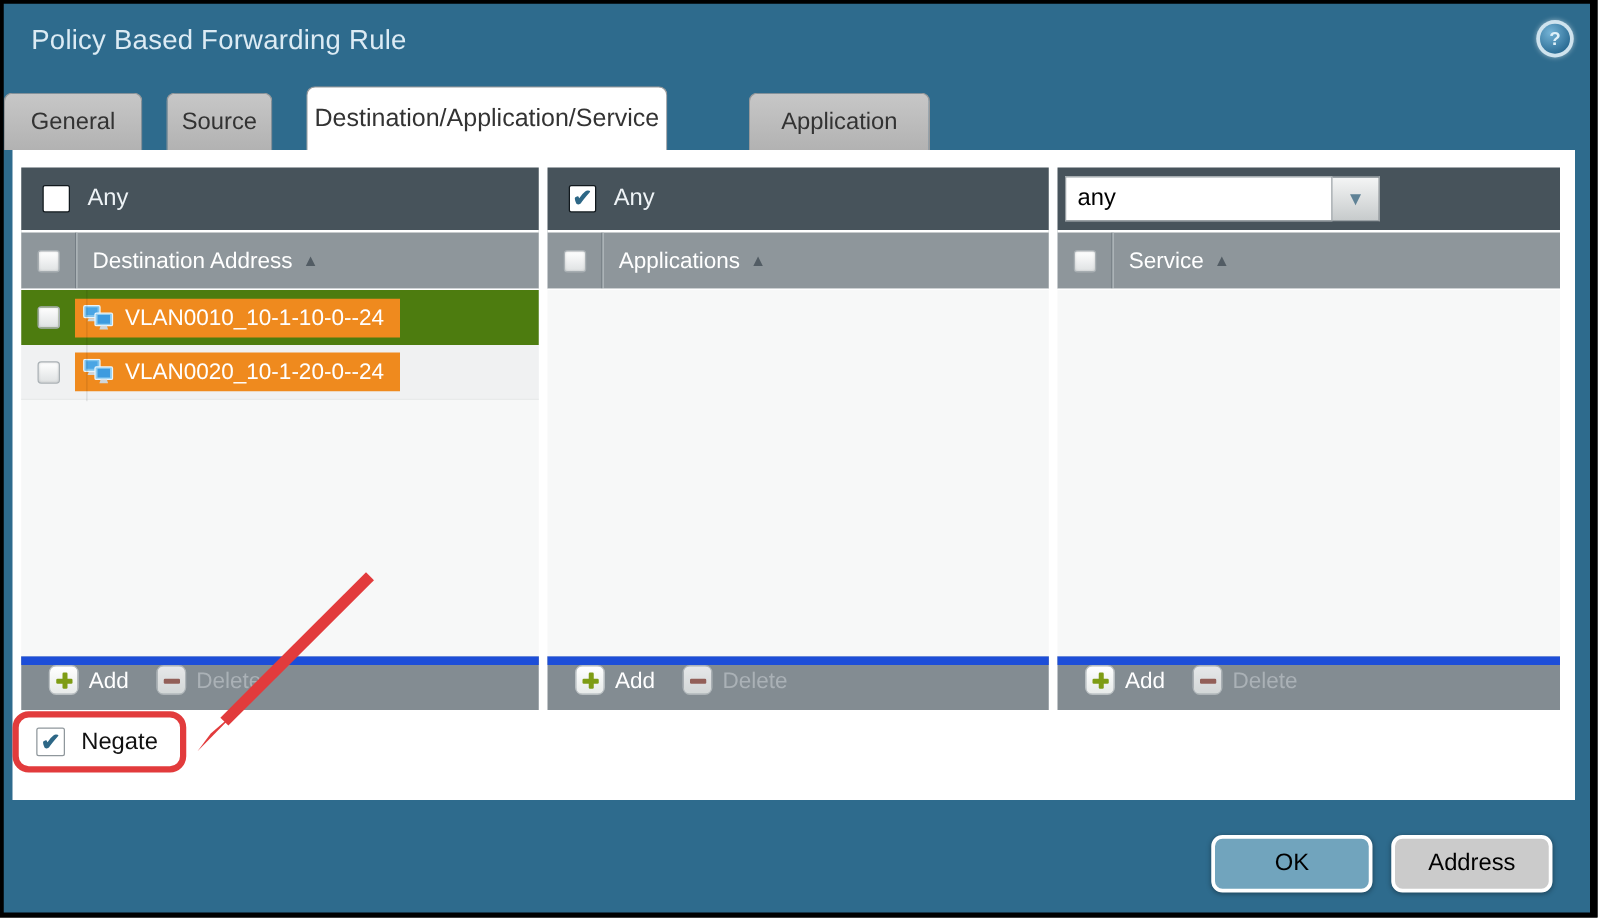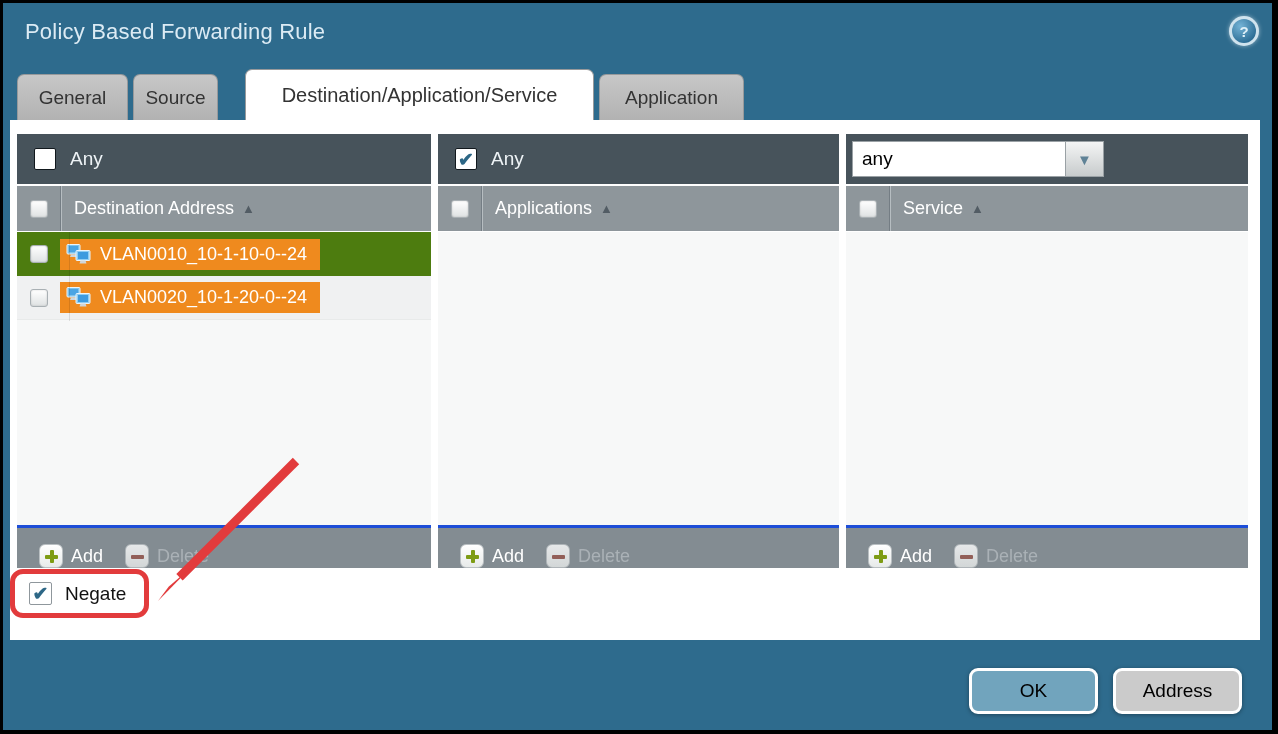--- a/index.html
+++ b/index.html
@@ -11,23 +11,23 @@
   .help-icon { position:absolute; left:1226px; top:13px; width:30px; height:30px; border-radius:50%;
     background:#cfe3ee; display:flex; align-items:center; justify-content:center; cursor:pointer;
     box-shadow:0 0 4px rgba(255,255,255,.5); }
   .help-inner { width:24px; height:24px; border-radius:50%; color:#dff0f8; font-size:15px; font-weight:bold;
     background:radial-gradient(circle at 35% 30%, #74b3d6, #2c6d95 75%); display:flex; align-items:center; justify-content:center; }
 
   .tab { position:absolute; top:71px; height:46px; background:linear-gradient(#c7c7c7,#b2b2b2);
     border:1px solid #97999b; border-bottom:none; border-radius:7px 7px 0 0; color:#333;
     font-size:19px; display:flex; align-items:center; justify-content:center; cursor:pointer; }
   .tab.active { top:66px; height:51px; background:#fff; z-index:3; font-size:20px; }
-  .tab-general { left:14px; width:111px; }
+  .tab-general { left:0; width:111px; }
   .tab-source { left:130px; width:85px; }
-  .tab-dest { left:242px; width:349px; }
+  .tab-dest { left:242px; width:289px; }
   .tab-fwd { left:596px; width:145px; }
 
   .content { position:absolute; left:7px; top:117px; width:1250px; height:520px; background:#fff; z-index:2; }
 
   .panel { position:absolute; top:14px; height:434px; display:flex; flex-direction:column; }
   .panel-dest { left:7px;  width:414px; }
   .panel-apps { left:428px; width:401px; }
   .panel-svc  { left:836px; width:402px; }
 
   .anybar { height:50px; background:#47535b; display:flex; align-items:center; padding-left:17px; flex:none; }
@@ -47,21 +47,21 @@
 
   .pbody { flex:1; background:#f7f8f8; border-top:1px solid #fff; position:relative; }
   .body-divider { position:absolute; left:52px; top:0; width:1px; height:89px; background:rgba(0,0,0,.10); }
   .row { height:44px; display:flex; align-items:center; }
   .row1 { background:#4d7c0f; }
   .row2 { background:#f0f1f2; border-bottom:1px solid #e8eaea; }
   .row .cb-small { margin-left:13px; }
   .chip { margin-left:12px; height:31px; background:#ef8a1e; color:#fff; font-size:18px;
     display:inline-flex; align-items:center; gap:8px; padding:0 13px 0 6px; cursor:pointer; }
 
-  .pfooter { height:43px; background:#838c92; border-top:3px solid #1d4ed8; display:flex; align-items:flex-end;
+  .pfooter { height:43px; background:#838c92; border-top:7px solid #1d4ed8; display:flex; align-items:flex-start;
     padding-left:22px; font-size:18px; flex:none; }
   .mini-btn { width:24px; height:24px; border-radius:6px; background:linear-gradient(#ffffff,#e7eae9);
     border:1px solid #b9bfc2; position:relative; flex:none; cursor:pointer; }
   .plus::before { content:""; position:absolute; left:5px; top:10px; width:13px; height:4px; background:#7e9c14; border-radius:1px; }
   .plus::after  { content:""; position:absolute; left:10px; top:5px; width:4px; height:13px; background:#7e9c14; border-radius:1px; }
   .minus { opacity:.8; }
   .minus::before { content:""; position:absolute; left:5px; top:10px; width:13px; height:4px; background:#96544a; border-radius:1px; }
   .add-label { color:#fff; margin-left:8px; cursor:pointer; }
   .del-label { color:#aab1b6; margin-left:8px; }
   .del-group { margin-left:22px; display:flex; align-items:center; }

